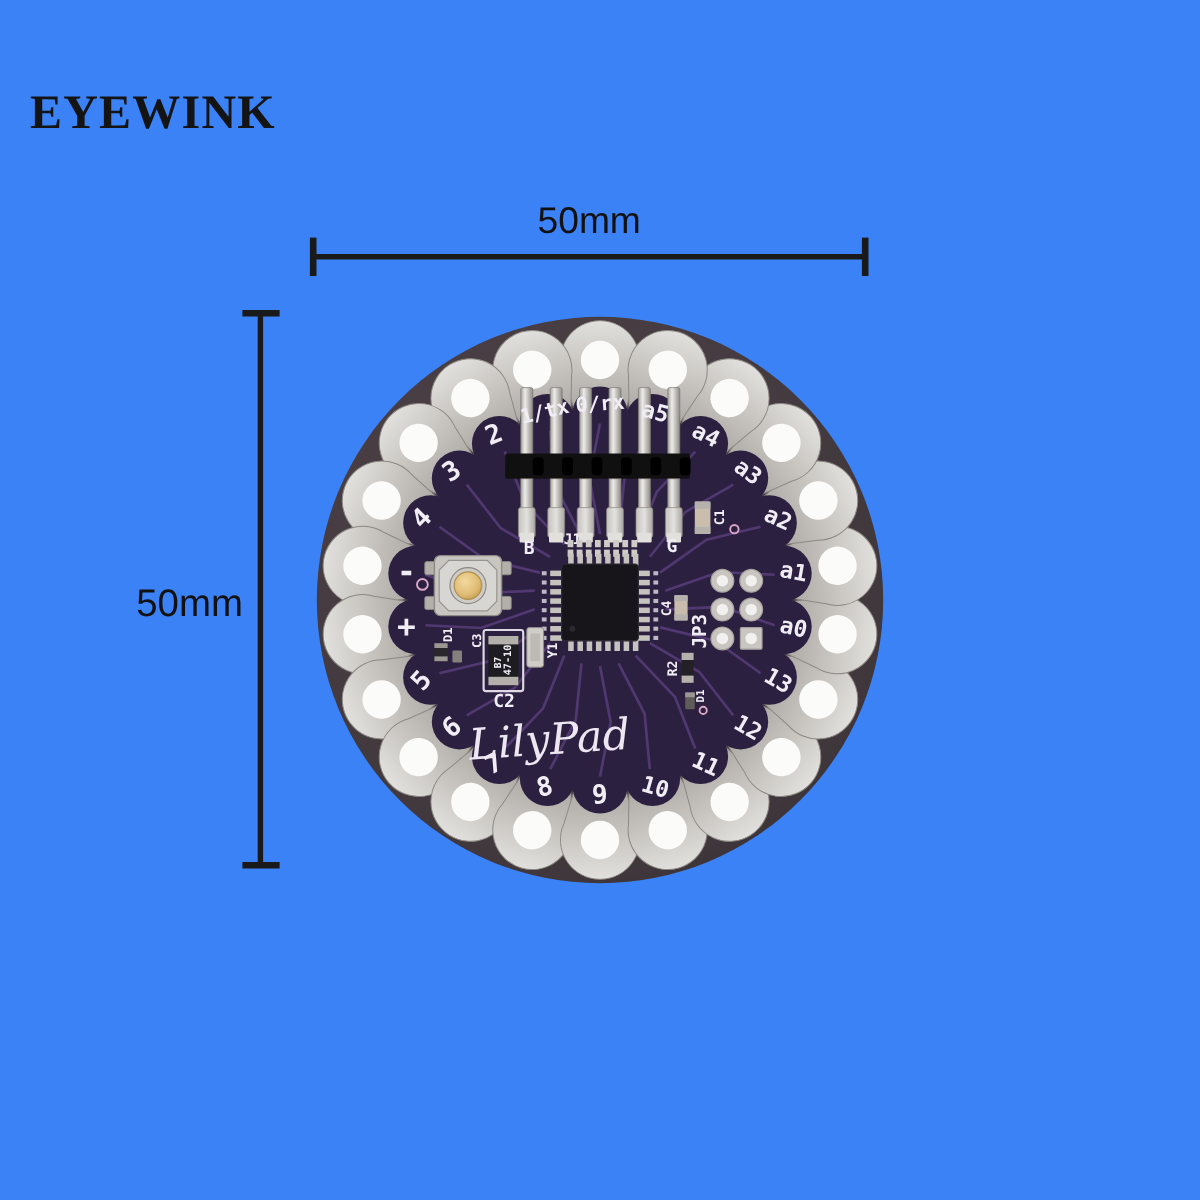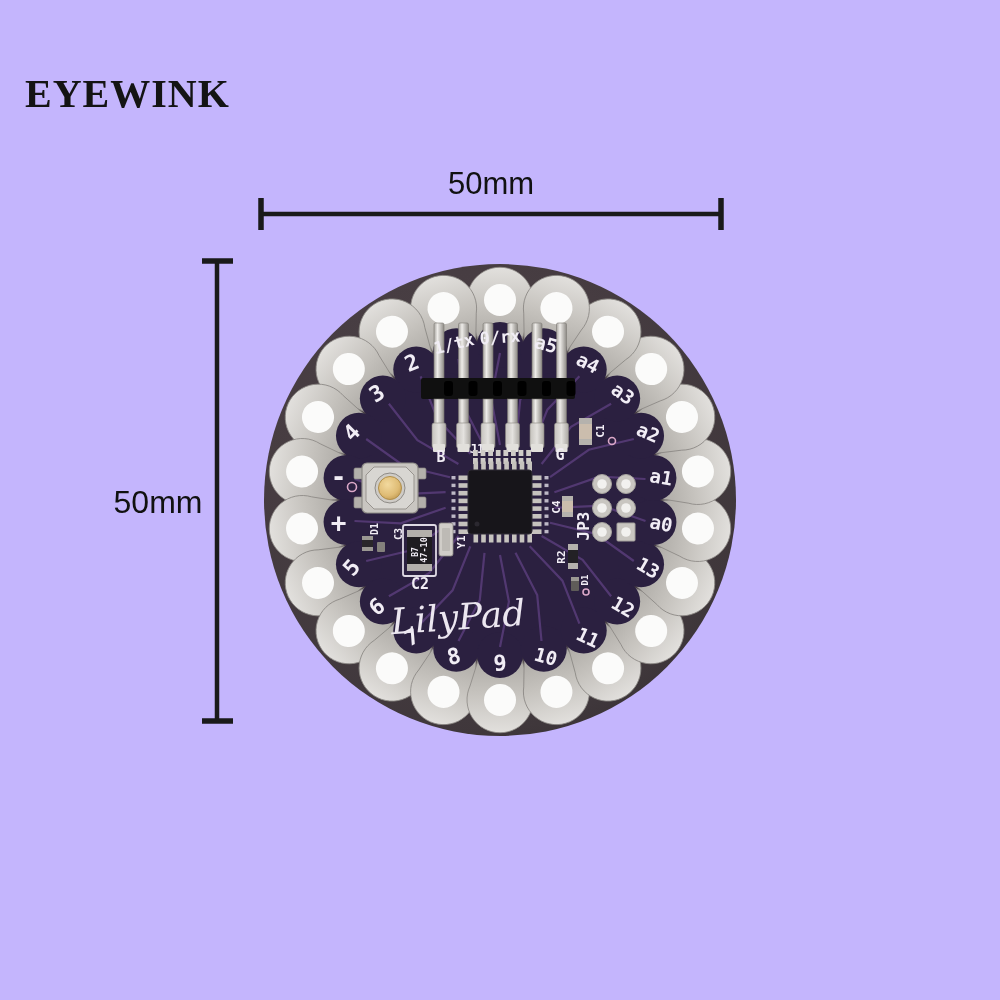--- a/index.html
+++ b/index.html
@@ -1,16 +1,16 @@
 <!DOCTYPE html>
 <html><head>
 <meta charset="utf-8">
 <style>
   html,body{margin:0;padding:0;background:#ffffff;}
-  .stage{width:1000px;height:1000px;position:relative;background:#c4b5fd;overflow:hidden;text-align:center;}
+  .stage{width:1000px;height:1000px;position:relative;background:#3b82f6;overflow:hidden;text-align:center;}
   svg{display:block;}
   text{user-select:none;}
   .brand{font-family:"Liberation Serif", serif;font-weight:bold;letter-spacing:1px;fill:#141414;}
   .dim-label{font-family:"Liberation Sans", sans-serif;fill:#111111;}
   .silk{font-family:"DejaVu Sans Mono", monospace;font-weight:bold;fill:#f1edf5;}
   .script-logo{font-family:"DejaVu Serif", serif;font-style:italic;fill:#ece7f0;}
 </style>
 </head>
 <body>
 

